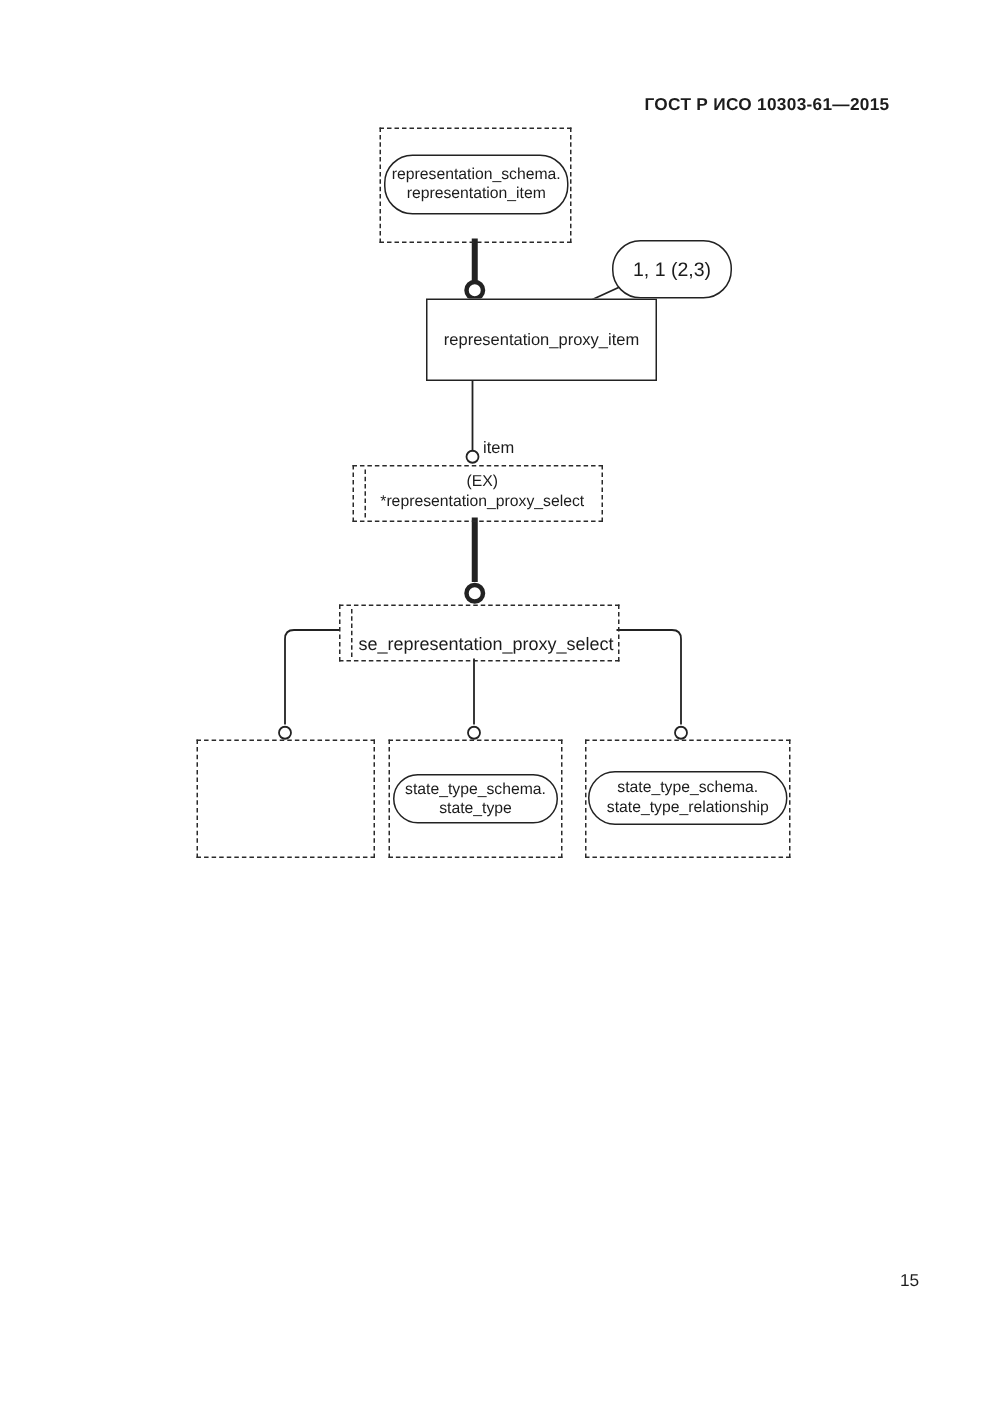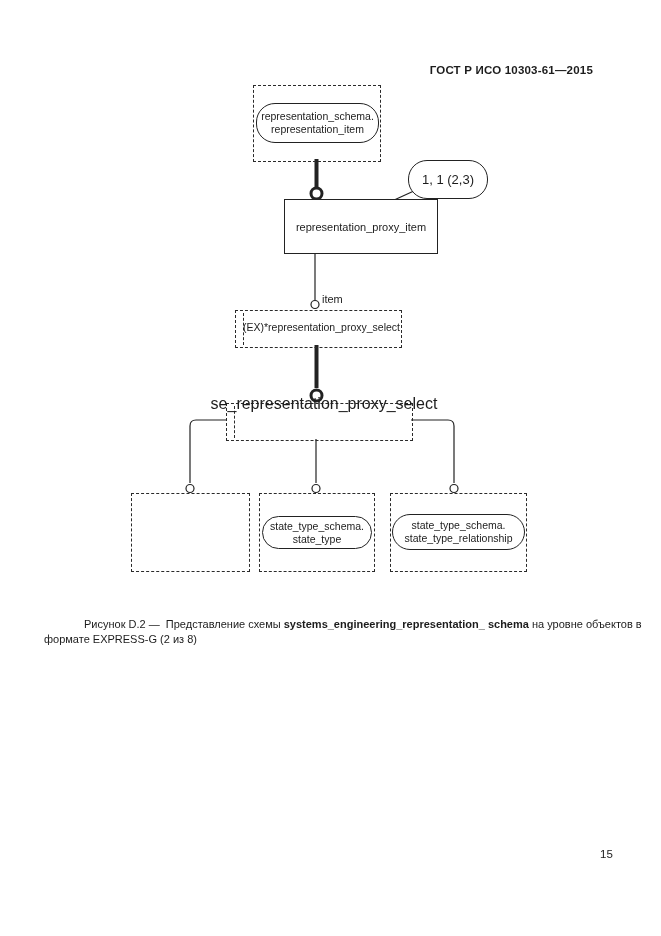--- a/index.html
+++ b/index.html
@@ -43,21 +43,21 @@
   }
   .solid-box {
     position: absolute;
     border: 1.4px solid #222;
     background: #ffffff;
     display: flex; align-items: center; justify-content: center;
     font-size: 11px; white-space: pre; margin-left: 45px;
   }
   .dashed-text {
     position: absolute;
-    display: flex; 
+    display: flex; flex-direction: column;
     align-items: center; justify-content: center;
     text-align: center;
     font-size: 10.5px; line-height: 13.5px;
     white-space: pre;
   }
   .label-item { position: absolute; font-size: 11px; }
   .caption {
     position: absolute; left: 44px; top: 617px;
     font-size: 11px; line-height: 14.5px;
   }
@@ -114,38 +114,34 @@
     <div class="inner-bar"></div>
   </div>
   <div class="dashed-text" style="left:243px; top:310px; width:157px; height:36px;">
     <div>(EX)</div>
     <div>*representation_proxy_select</div>
   </div>
 
   <div class="dashed" style="left:226px; top:403px; width:185px; height:36px;">
     <div class="inner-bar"></div>
   </div>
-  <div class="dashed-text" style="left:237px; top:386px; width:174px; height:36px; font-size:16px;">
+  <div class="dashed-text" style="left:237px; top:412px; width:174px; height:36px; font-size:12px;">
     <div>se_representation_proxy_select</div>
   </div>
 
   <div class="dashed" style="left:131px; top:493px; width:117px; height:77px;"></div>
 
   <div class="dashed" style="left:259px; top:493px; width:114px; height:77px;"></div>
   <div class="stadium" style="left:262px; top:516px; width:108px; height:31px;">
     <div>state_type_schema.</div>
     <div>state_type</div>
   </div>
 
   <div class="dashed" style="left:390px; top:493px; width:135px; height:77px;"></div>
   <div class="stadium" style="left:392px; top:514px; width:131px; height:34px;">
     <div>state_type_schema.</div>
     <div>state_type_relationship</div>
   </div>
 
-  <div class="caption">
-    <div class="cap-line ind"><span>Рисунок D.2 —  Представление схемы </span><b>systems_engineering_representation_ schema</b><span> на уровне объектов в</span></div>
-    <div class="cap-line">формате EXPRESS-G (2 из 8)</div>
-  </div>
 
   <div class="pagenum">15</div>
 
 </div>
 
 </body></html>

